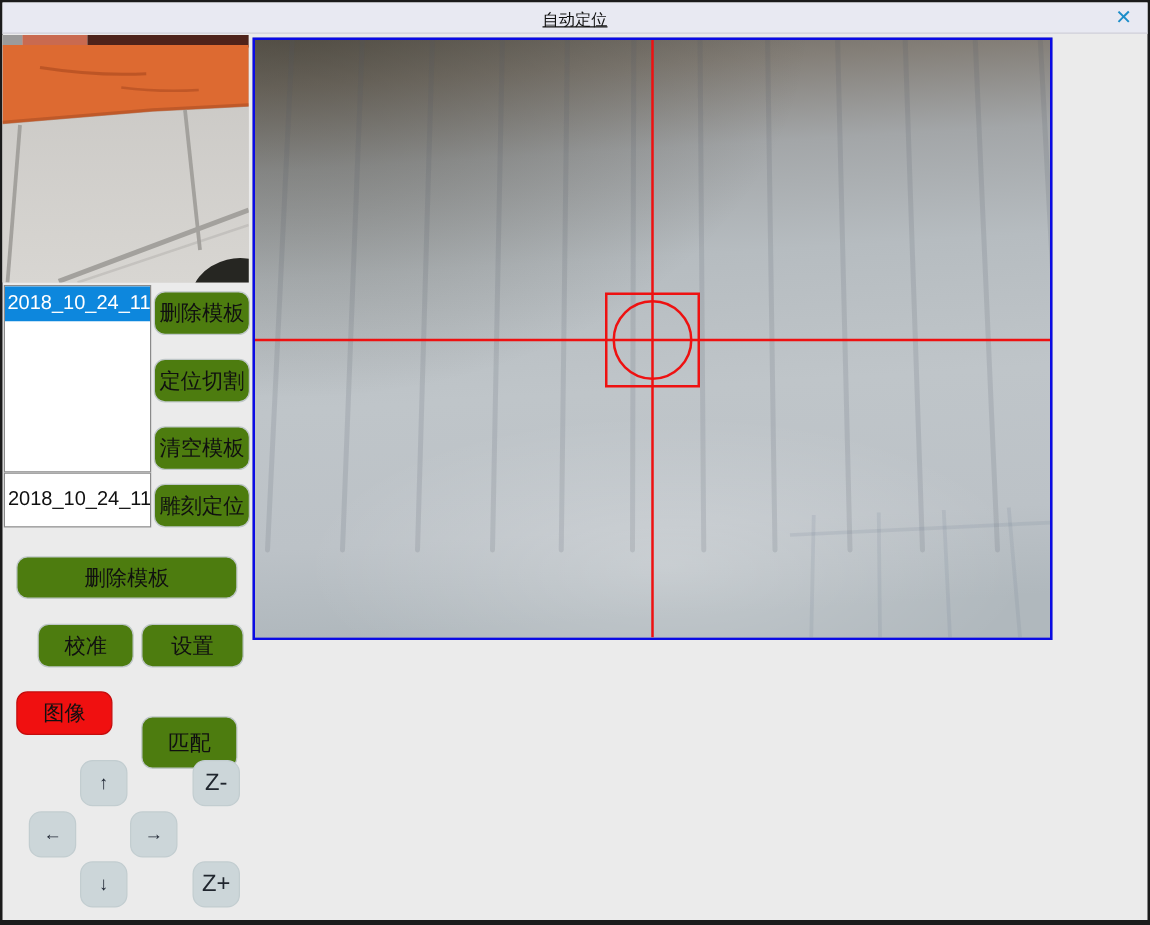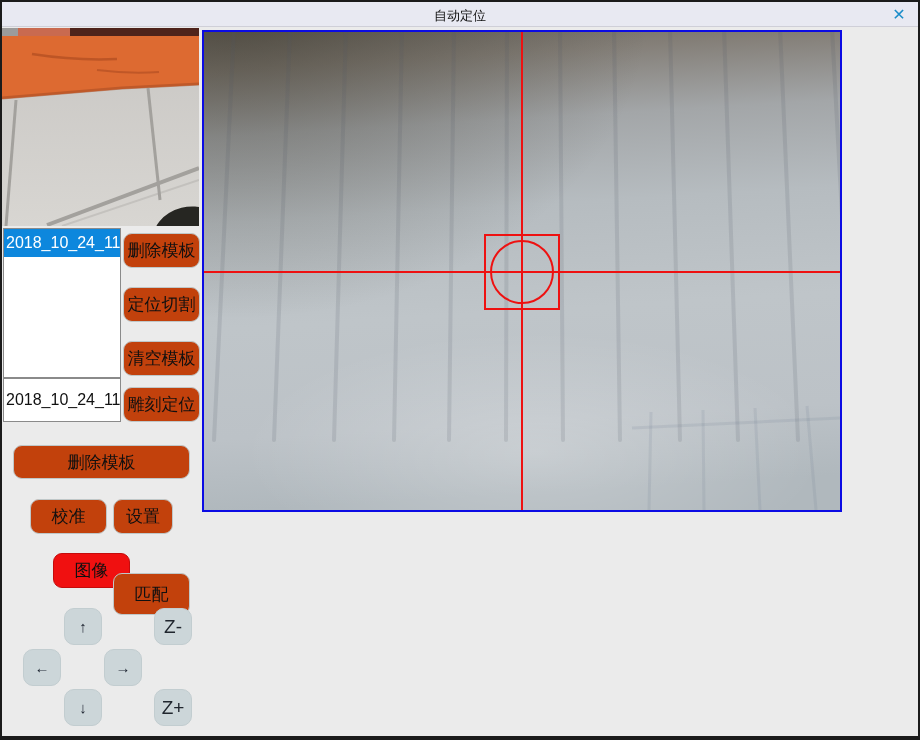--- a/index.html
+++ b/index.html
@@ -12,21 +12,21 @@
     border:2px solid #1b1b1b; border-bottom-width:4px;
   }
 
   
   .titlebar {
     position:absolute; left:0; top:0; width:916px; height:25px;
     background:#e8e9f2; border-bottom:1px solid #cfcfd8;
   }
   .titlebar .title {
     position:absolute; left:0; right:0; top:5px; text-align:center;
-    font-size:13px; color:#101010;
+    font-size:13px; color:#101010;text-decoration:underline;
   }
   .close-btn {
     position:absolute; right:8px; top:2px; width:22px; height:21px;
     color:#1b8dc9; font-size:16px; font-weight:900; text-align:center;
     line-height:21px; cursor:pointer; user-select:none;
   }
 
   
   .thumb {
     position:absolute; left:0; top:26px; width:197px; height:198px;
@@ -42,27 +42,27 @@
   }
   .listbox .item.selected { background:#0d87dd; color:#ffffff; }
   .name-field {
     position:absolute; left:1px; top:376px; width:118px; height:44px;
     background:#ffffff; border:1px solid #8a8a8a; font-size:16px;
     padding-left:2px; color:#101010;
     font-family:"Liberation Sans","DejaVu Sans",sans-serif;
   }
 
   .btn {
-    position:absolute; background:#c2410c; border:1px solid #bfc7c8;
+    position:absolute; background:#4d7c0f; border:1px solid #bfc7c8;
     border-radius:9px; font-size:17px; color:#101010;
     display:flex; align-items:center; justify-content:center;
     cursor:pointer; user-select:none;
     font-family:"Liberation Sans","DejaVu Sans",sans-serif;
   }
-  .btn.red { background:#f01010; border-color:#c40c0c;margin-left:40px; }
+  .btn.red { background:#f01010; border-color:#c40c0c; }
 
   .tmpl-btn { left:121px; width:77px; height:35px; }
 
   .jog {
     position:absolute; width:38px; height:37px;
     background:#ccd6d9; border:1px solid #c2cdd0; border-radius:10px;
     font-size:15px; color:#1c2330;
     display:flex; align-items:center; justify-content:center;
     cursor:pointer; user-select:none;
   }
@@ -119,21 +119,21 @@
 
   <input class="name-field" readonly="" value="2018_10_24_11" style="">
 
   <div class="btn tmpl-btn" style="top:231px">删除模板</div>
   <div class="btn tmpl-btn" style="top:285px">定位切割</div>
   <div class="btn tmpl-btn" style="top:339px">清空模板</div>
   <div class="btn tmpl-btn" style="top:385px">雕刻定位</div>
 
   <div class="btn" style="left:11px; top:443px; width:177px; height:34px">删除模板</div>
   <div class="btn" style="left:28px; top:497px; width:77px; height:35px">校准</div>
-  <div class="btn" style="left:111px; top:497px; width:60px; height:35px">设置</div>
+  <div class="btn" style="left:111px; top:497px; width:82px; height:35px">设置</div>
   <div class="btn red" style="left:11px; top:551px; width:77px; height:35px">图像</div>
   <div class="btn" style="left:111px; top:571px; width:77px; height:42px">匹配</div>
 
   <div class="jog" style="left:62px; top:606px">
     <span>↑</span>
   </div>
   <div class="jog ztext" style="left:152px; top:606px">Z-</div>
   <div class="jog" style="left:21px; top:647px">
     <span>←</span>
   </div>

